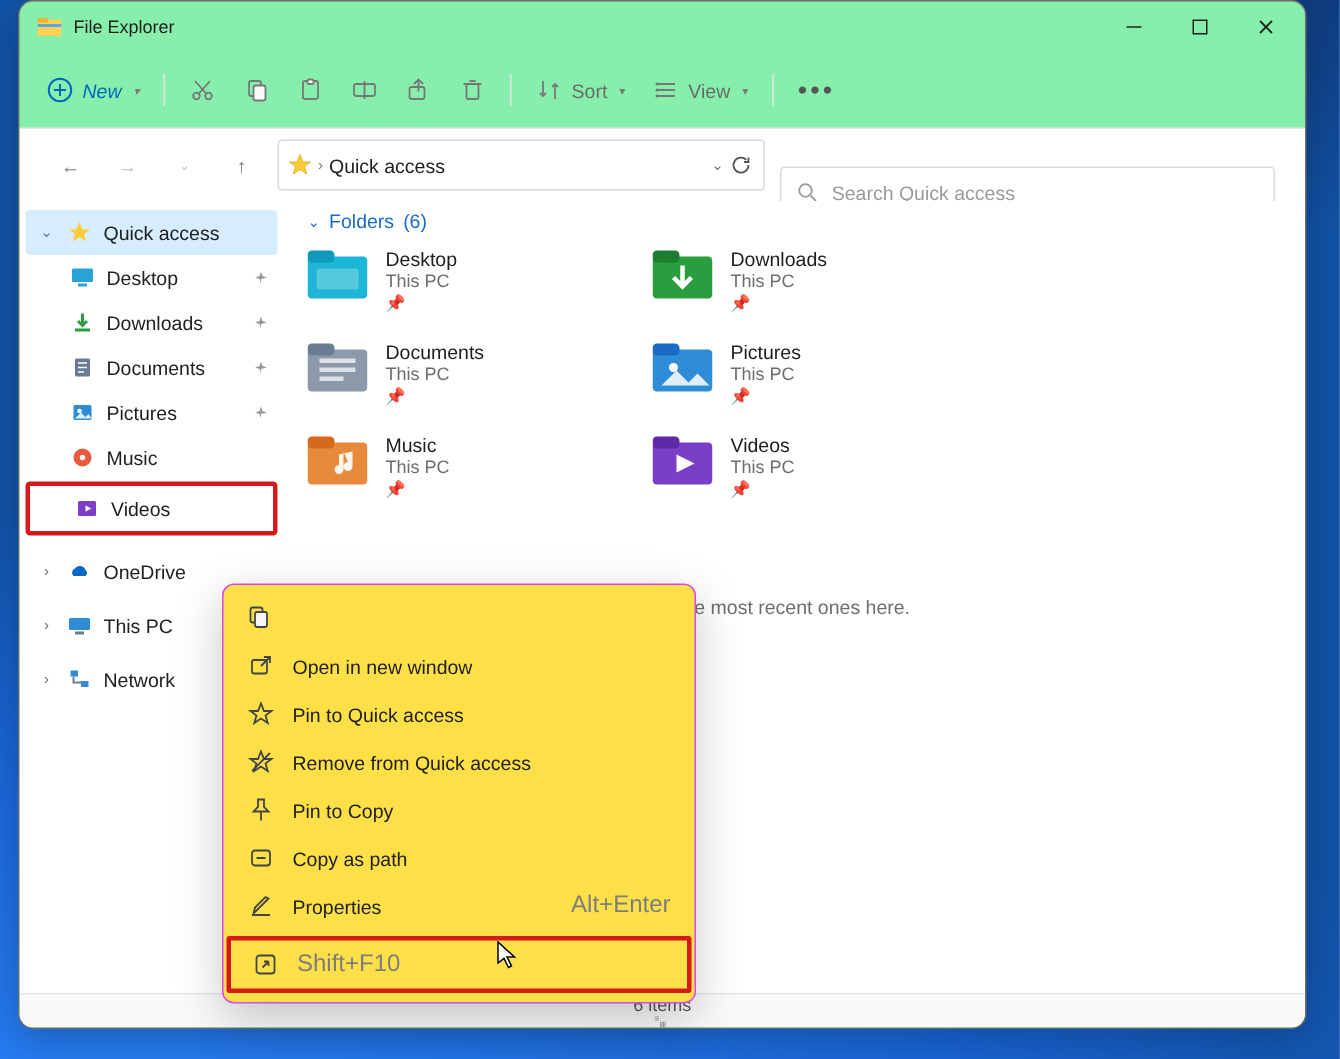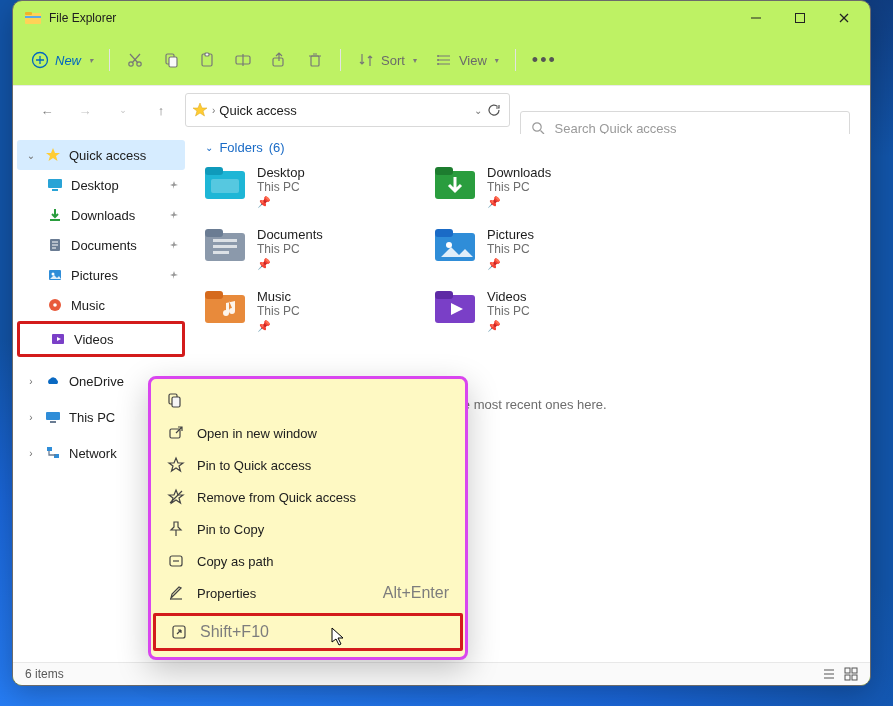--- a/index.html
+++ b/index.html
@@ -1,20 +1,20 @@
 <!DOCTYPE html>
 <html><head>
 <meta charset="utf-8">
 <style>
 html,body{margin:0;padding:0;font-family:"Segoe UI",Arial,sans-serif;font-size:13px;background:#1254a8;color:#202020;}
 body{width:893px;height:706px;overflow:hidden;position:relative;}
 
 .wallpaper-light{position:absolute;inset:0;background:radial-gradient(ellipse 1600px 800px at 10% 110%,#2b86ff 0%,#1a66d9 35%,transparent 55%),radial-gradient(ellipse 1200px 500px at 90% -20%,#0e285d 0%,transparent 60%),#1254a8;}
 
-.win{position:absolute;left:12px;top:0;right:22px;bottom:20px;background:#bef264;border:1px solid #6b6b6b;border-radius:10px;box-shadow:0 8px 30px rgba(0,0,0,.25);display:flex;flex-direction:column;overflow:hidden;}
+.win{position:absolute;left:12px;top:0;right:22px;bottom:20px;background:#86efac;border:1px solid #6b6b6b;border-radius:10px;box-shadow:0 8px 30px rgba(0,0,0,.25);display:flex;flex-direction:column;overflow:hidden;}
 .titlebar{height:34px;display:flex;align-items:center;padding:0 4px 0 12px;}
 .titlebar .app-icon{width:16px;height:16px;margin-right:8px;}
 .titlebar .title{flex:0 0 auto;font-size:12px;}
 .titlebar .gap{flex:1;}
 .winbtn{width:44px;height:30px;display:flex;align-items:center;justify-content:center;}
 .winbtn svg{width:12px;height:12px;}
 
 .toolbar{height:50px;border-bottom:1px solid #eaeaea;display:flex;align-items:center;padding:0 10px;gap:2px;}
 .tbtn{height:34px;padding:0 8px;border-radius:4px;display:flex;align-items:center;gap:6px;color:#6a6a6a;}
 .tbtn .caret{font-size:8px;margin-left:2px;color:#7a7a7a;}
@@ -46,24 +46,24 @@
 .content{flex:1;padding:6px 16px;position:relative;}
 .group-head{color:#1a6bc6;display:flex;align-items:center;gap:6px;font-size:13px;margin-bottom:10px;}
 .folder-grid{display:grid;grid-template-columns:repeat(2,230px);row-gap:18px;column-gap:0;}
 .folder{display:flex;gap:12px;align-items:flex-start;}
 .folder .fi{width:40px;height:36px;}
 .folder .meta .name{font-size:13px;color:#1d1d1d;}
 .folder .meta .loc{font-size:12px;color:#6d6d6d;}
 .folder .meta .pinmark{font-size:11px;color:#8c8c8c;margin-top:2px;}
 .hint{color:#6d6d6d;margin-top:64px;}
 
-.status{height:22px;border-top:1px solid #e8e8e8;display:flex;align-items:center;padding:0 12px;font-size:12px;color:#585858;background:#fafafa;}
+.status{height:22px;border-top:1px solid #e8e8e8;display:flex;align-items:center;padding:0 12px;font-size:12px;color:#585858;background:#fafafa;flex-direction:column;}
 .status .gap{flex:1;}
 
-.ctx{position:absolute;left:148px;top:376px;width:310px;background:#fef9c3;border:3px solid #d946ef;border-radius:8px;box-shadow:0 10px 32px rgba(0,0,0,.22);padding:6px 2px;}
+.ctx{position:absolute;left:148px;top:389px;width:310px;background:#fde047;border:1px solid #d946ef;border-radius:8px;box-shadow:0 10px 32px rgba(0,0,0,.22);padding:6px 2px;}
 .ctx .toprow{display:flex;gap:8px;padding:4px 10px 6px;}
 .ctx .topicon{width:22px;height:22px;display:flex;align-items:center;justify-content:center;color:#3a3a3a;}
 .citem{height:32px;display:flex;align-items:center;gap:12px;padding:0 14px;border-radius:4px;}
 .citem .cicon{width:18px;height:18px;color:#3d3d3d;flex:0 0 18px;}
 .citem .clab{flex:1;}
 .citem .shortcut{color:#7d7d7d;font-size:16px;}
 .ctx .annot-wrap{border:3px solid #d31b1b;margin:4px 0 0;padding:0;border-radius:2px;}
 .cursor{position:absolute;left:331px;top:627px;}
 svg{display:block;}
 </style>

